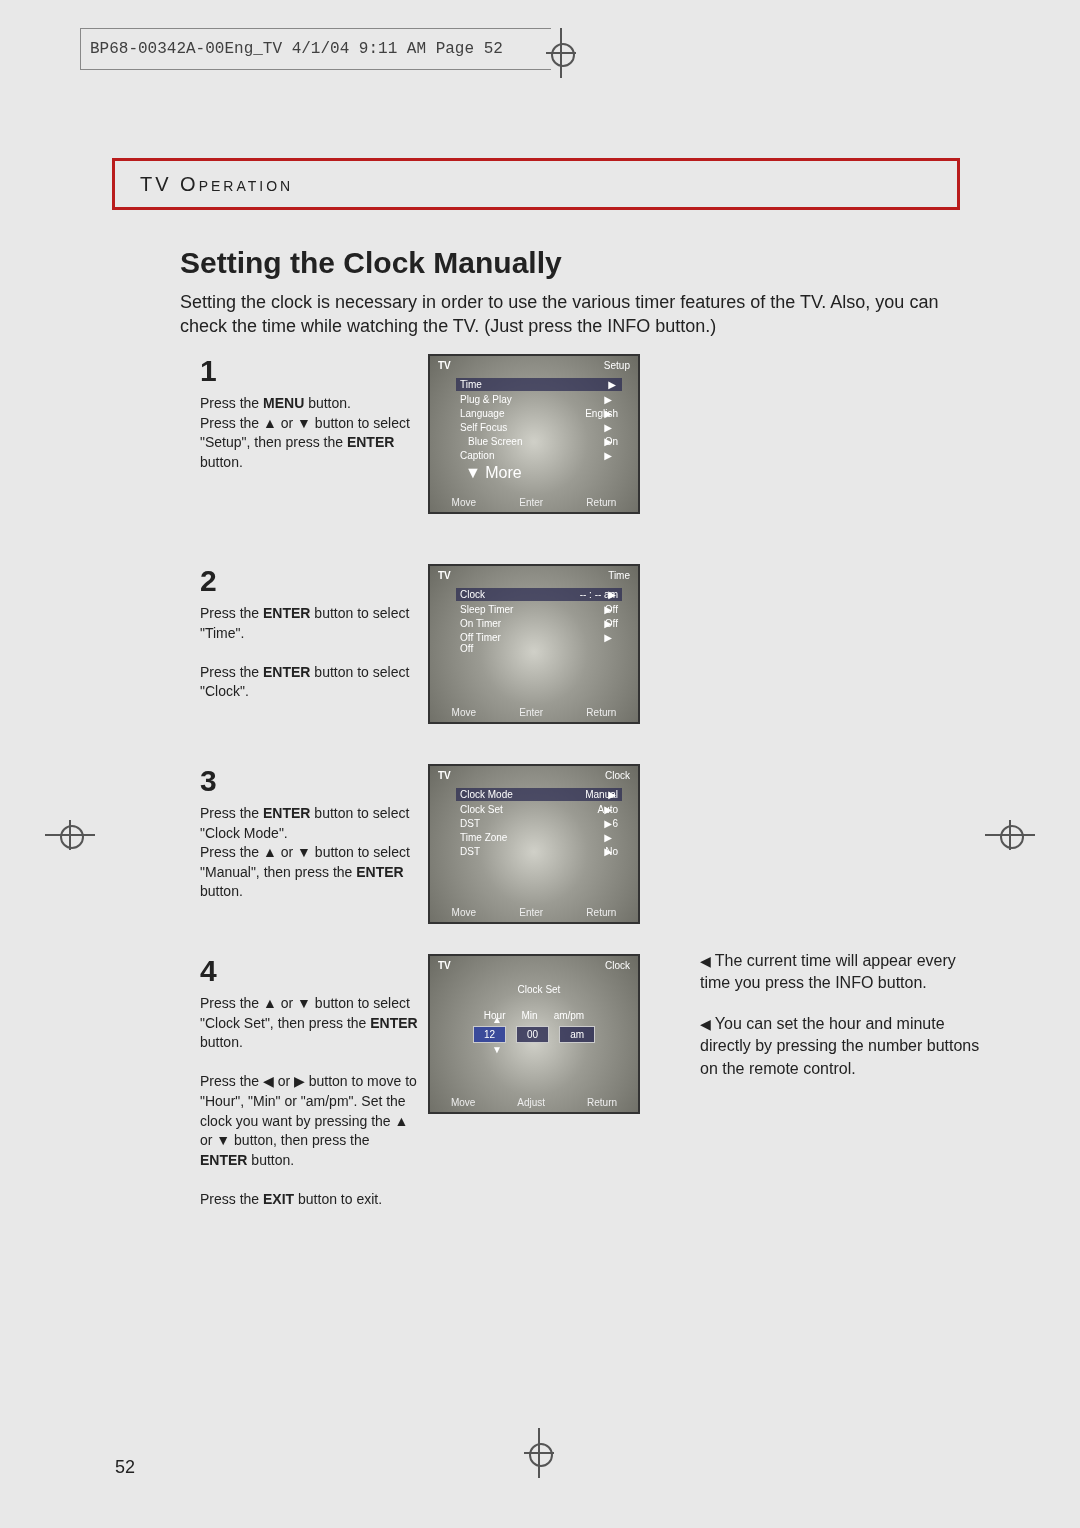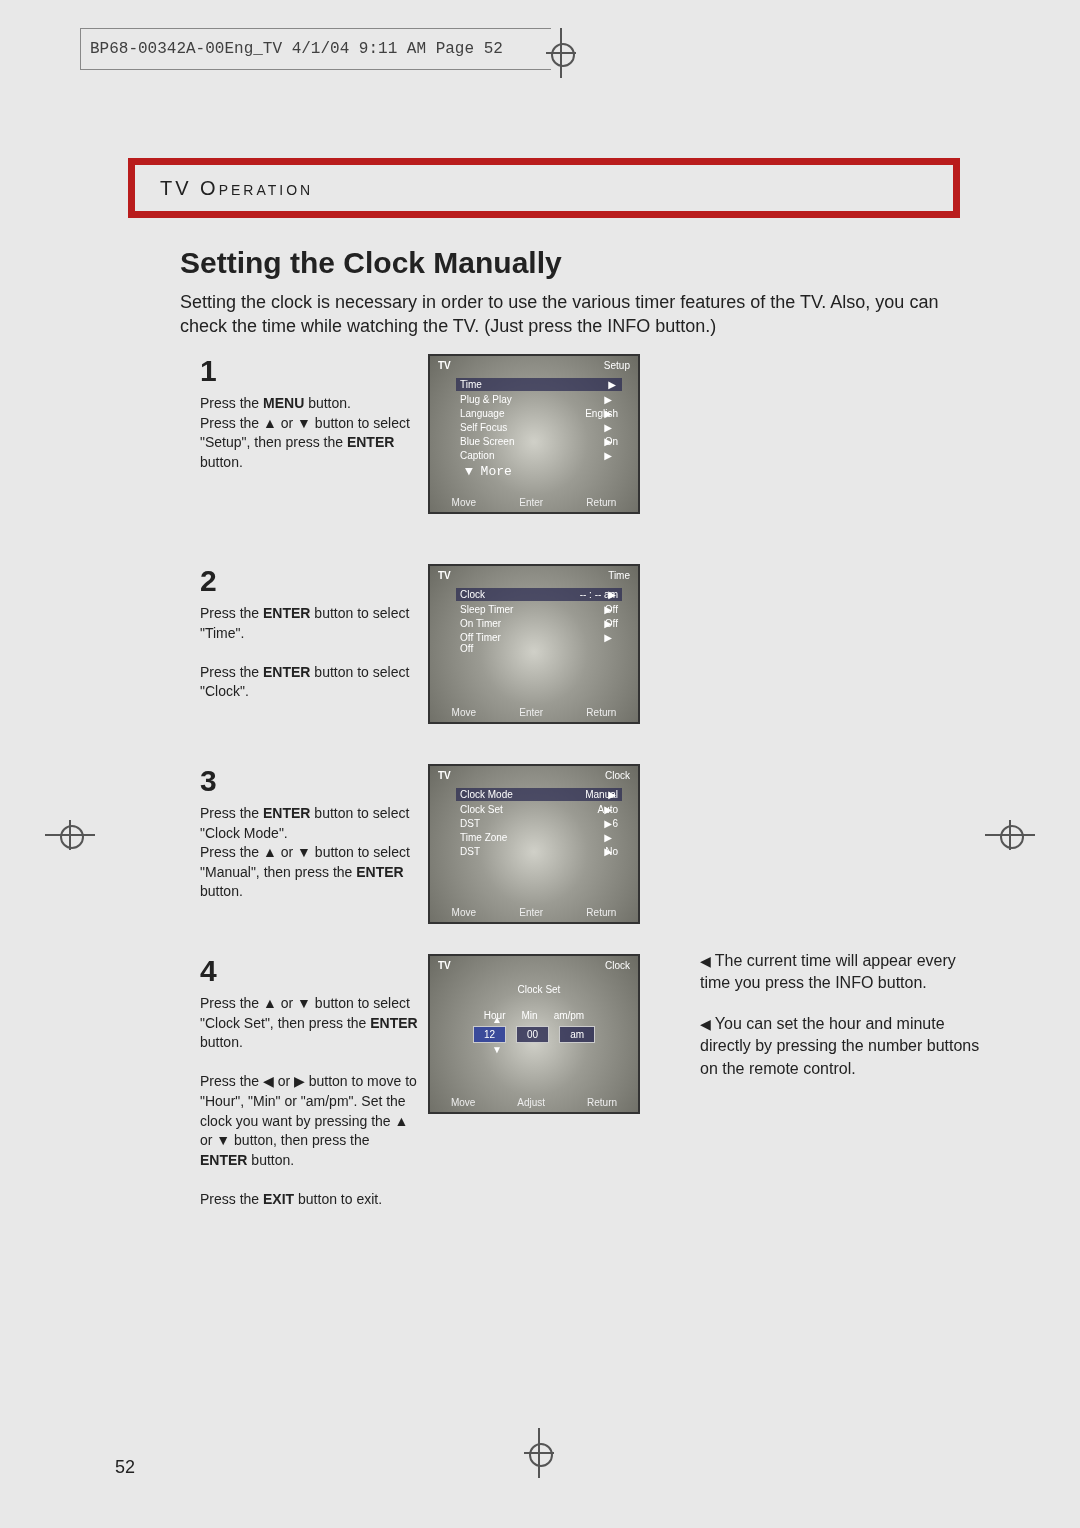--- a/index.html
+++ b/index.html
@@ -51,25 +51,25 @@
   .crop-top::after  { width:30px; height:2px; left:0; top:24px; }
   .crop-top .circ {
     position:absolute;
     left:5px; top:15px;
     width:20px; height:20px;
     border:2px solid #555;
     border-radius:50%;
   }
   .section-header {
     position: absolute;
-    left: 128px;
+    left: 112px;
     top: 158px;
     right: 120px;
     height: 46px;
-    border: 7px solid #b91c1c;
+    border: 3px solid #b91c1c;
   }
   .section-header span {
     display:inline-block;
     margin:12px 0 0 25px;
     font-size: 20px;
     letter-spacing: 3px;
     font-variant: small-caps;
   }
   .main-title {
     position: absolute;
@@ -120,21 +120,21 @@
     right:20px;
     display:flex;
     justify-content:space-between;
     font-size:10px;
   }
   .osd-row.sel {
     background: rgba(40,40,80,0.7);
     left:26px; right:16px;
     padding:1px 4px;
   }
-  .osd-more { position:absolute; left:35px; font-size:13px;font-family:Liberation Mono, monospace; }
+  .osd-more { position:absolute; left:35px; font-size:16px; }
   .osd-footer {
     position:absolute;
     bottom:4px; left:0; right:0;
     display:flex;
     justify-content:space-around;
     font-size:10px;
     color:#eee;
   }
   .osd-chevron { position:absolute; right:6px; font-size:10px; }
   .osd1 { left: 428px; top: 354px; }
@@ -269,21 +269,21 @@
     <div class="osd-row" style="top:52px;">
         <span>Language</span>
         <span>English</span>
         <span class="osd-chevron">▶</span>
       </div>
     <div class="osd-row" style="top:66px;">
         <span>Self Focus</span>
         <span></span>
         <span class="osd-chevron">▶</span>
       </div>
-    <div class="osd-row" style="top:80px;">
+    <div class="osd-row" style="top:80px;margin-left:8px;">
         <span>Blue Screen</span>
         <span>On</span>
         <span class="osd-chevron">▶</span>
       </div>
     <div class="osd-row" style="top:94px;">
         <span>Caption</span>
         <span></span>
         <span class="osd-chevron">▶</span>
       </div>
     <div class="osd-more" style="top:108px;">▼ More</div>

